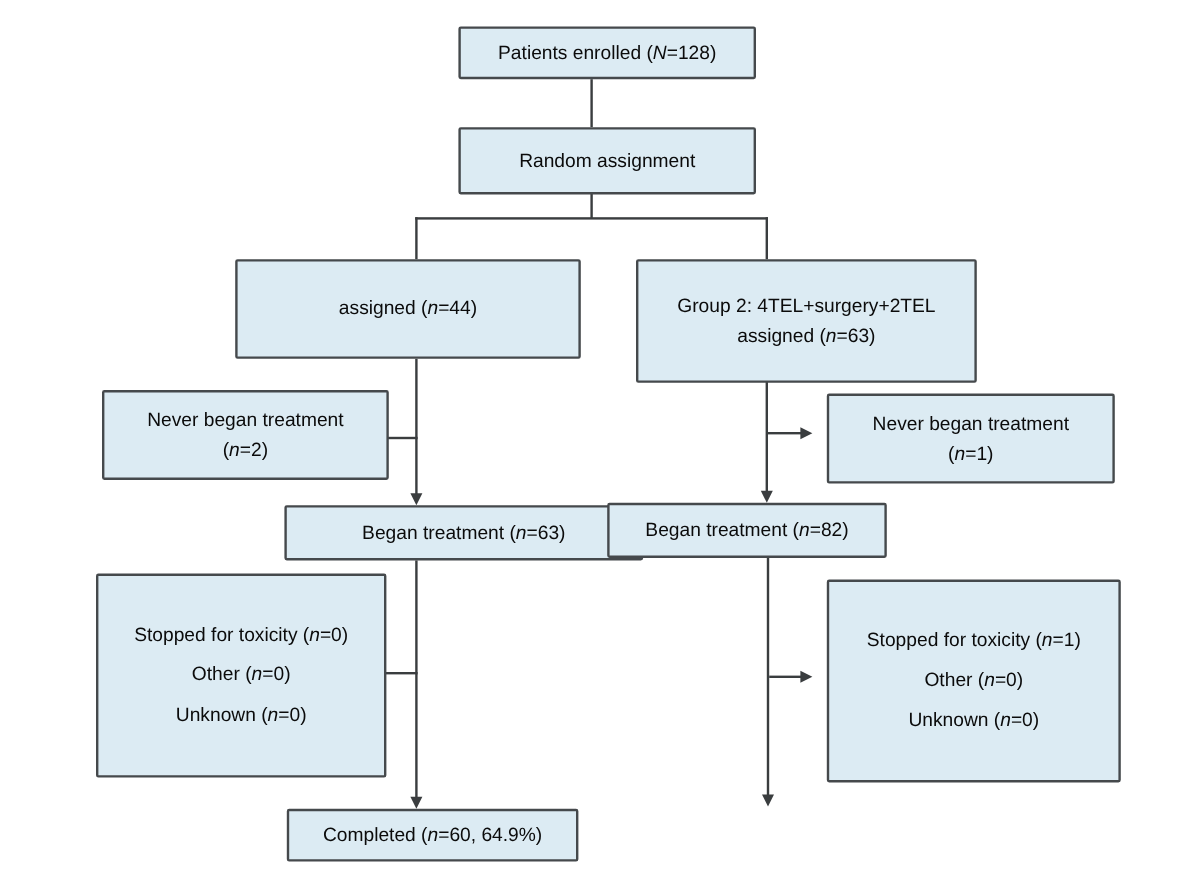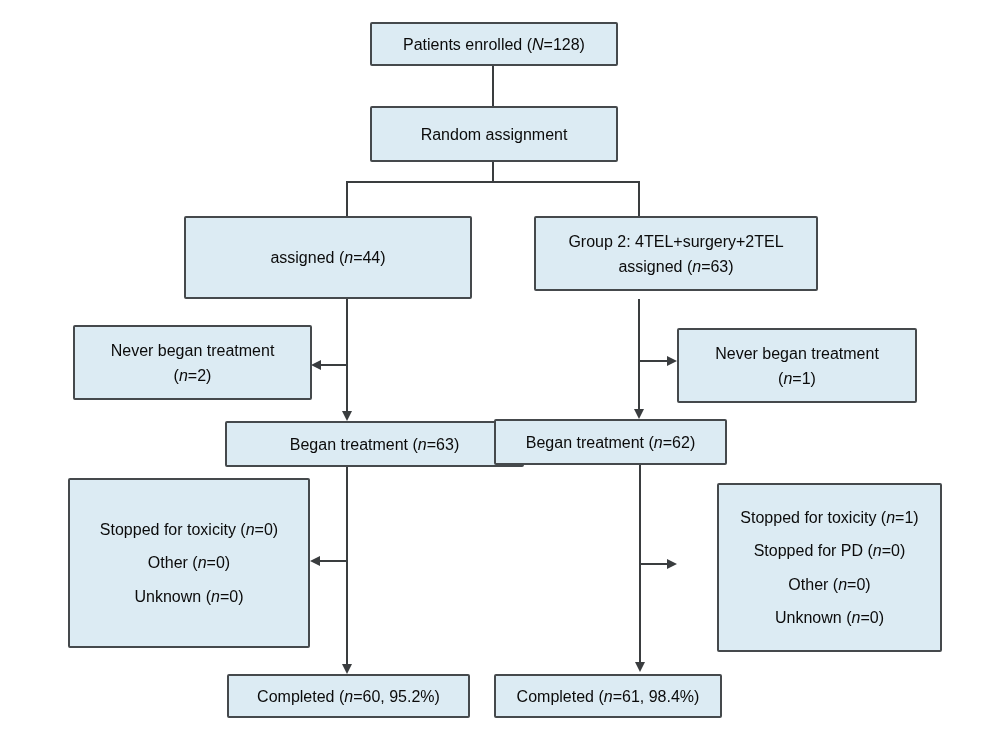--- a/index.html
+++ b/index.html
@@ -24,20 +24,21 @@
     border:2px solid var(--box-border);
     border-radius:2px;
     box-sizing:border-box;
     display:flex;
     flex-direction:column;
     align-items:center;
     justify-content:center;
     text-align:center;
     font-size:16px;
     line-height:25px;
+    margin-left:12px;
   }
   .box.multiline{line-height:33.5px;}
   .box i{font-style:italic;}
   .vline{position:absolute;width:2px;background:var(--line);}
   .hline{position:absolute;height:2px;background:var(--line);}
   .ah{position:absolute;width:0;height:0;}
   .ah-down{border-left:5px solid transparent;border-right:5px solid transparent;border-top:10px solid var(--line);}
   .ah-left{border-top:5px solid transparent;border-bottom:5px solid transparent;border-right:10px solid var(--line);}
   .ah-right{border-top:5px solid transparent;border-bottom:5px solid transparent;border-left:10px solid var(--line);}
 </style>
@@ -77,57 +78,53 @@
   </div>
 
   <div class="box" style="left:370px;top:106px;width:248px;height:56px">
     <div><span>Random assignment</span><i></i><span></span></div>
   </div>
 
   <div class="box" style="left:184px;top:216px;width:288px;height:83px">
     <div><span>assigned (</span><i>n</i><span>=44)</span></div>
   </div>
 
-  <div class="box" style="left:534px;top:216px;width:284px;height:75px">
+  <div class="box" style="left:518px;top:216px;width:284px;height:103px">
     <div><span>Group 2: 4TEL+surgery+2TEL</span></div>
     <div><span>assigned (</span><i>n</i><span>=63)</span></div>
   </div>
 
   <div class="box" style="left:73px;top:325px;width:239px;height:75px">
     <div><span>Never began treatment</span></div>
     <div><span>(</span><i>n</i><span>=2)</span></div>
   </div>
 
   <div class="box" style="left:677px;top:328px;width:240px;height:75px">
     <div><span>Never began treatment</span></div>
     <div><span>(</span><i>n</i><span>=1)</span></div>
   </div>
 
   <div class="box" style="left:225px;top:421px;width:299px;height:46px">
     <div><span>Began treatment (</span><i>n</i><span>=63)</span></div>
   </div>
 
   <div class="box" style="left:494px;top:419px;width:233px;height:46px">
-    <div><span>Began treatment (</span><i>n</i><span>=62)</span></div>
+    <div><span>Began treatment (</span><i>n</i><span>=82)</span></div>
   </div>
 
   <div class="box multiline" style="left:68px;top:478px;width:242px;height:170px">
     <div><span>Stopped for toxicity (</span><i>n</i><span>=0)</span></div>
     <div><span>Other (</span><i>n</i><span>=0)</span></div>
     <div><span>Unknown (</span><i>n</i><span>=0)</span></div>
   </div>
 
-  <div class="box multiline" style="left:717px;top:483px;width:225px;height:169px">
+  <div class="box multiline" style="left:677px;top:483px;width:245px;height:169px">
     <div><span>Stopped for toxicity (</span><i>n</i><span>=1)</span></div>
-    <div><span>Stopped for PD (</span><i>n</i><span>=0)</span></div>
     <div><span>Other (</span><i>n</i><span>=0)</span></div>
     <div><span>Unknown (</span><i>n</i><span>=0)</span></div>
   </div>
 
   <div class="box" style="left:227px;top:674px;width:243px;height:44px">
-    <div><span>Completed (</span><i>n</i><span>=60, 95.2%)</span></div>
+    <div><span>Completed (</span><i>n</i><span>=60, 64.9%)</span></div>
   </div>
 
-  <div class="box" style="left:494px;top:674px;width:228px;height:44px">
-    <div><span>Completed (</span><i>n</i><span>=61, 98.4%)</span></div>
-  </div>
 
 </div>
 
 </body></html>

